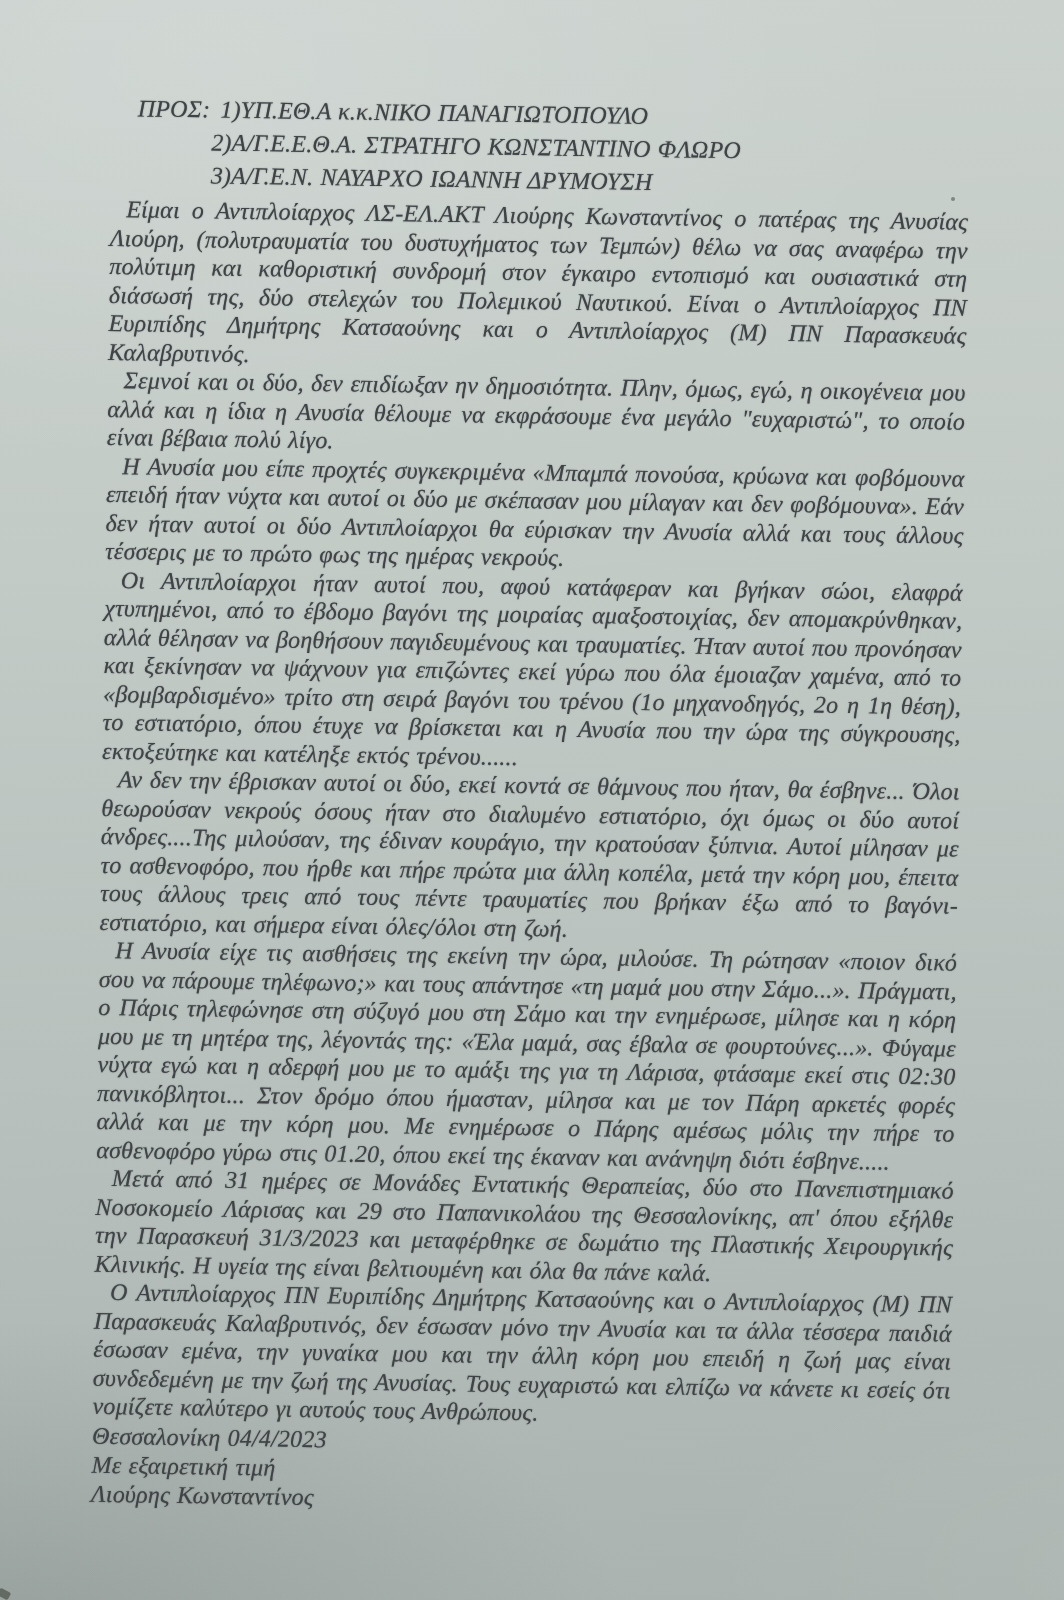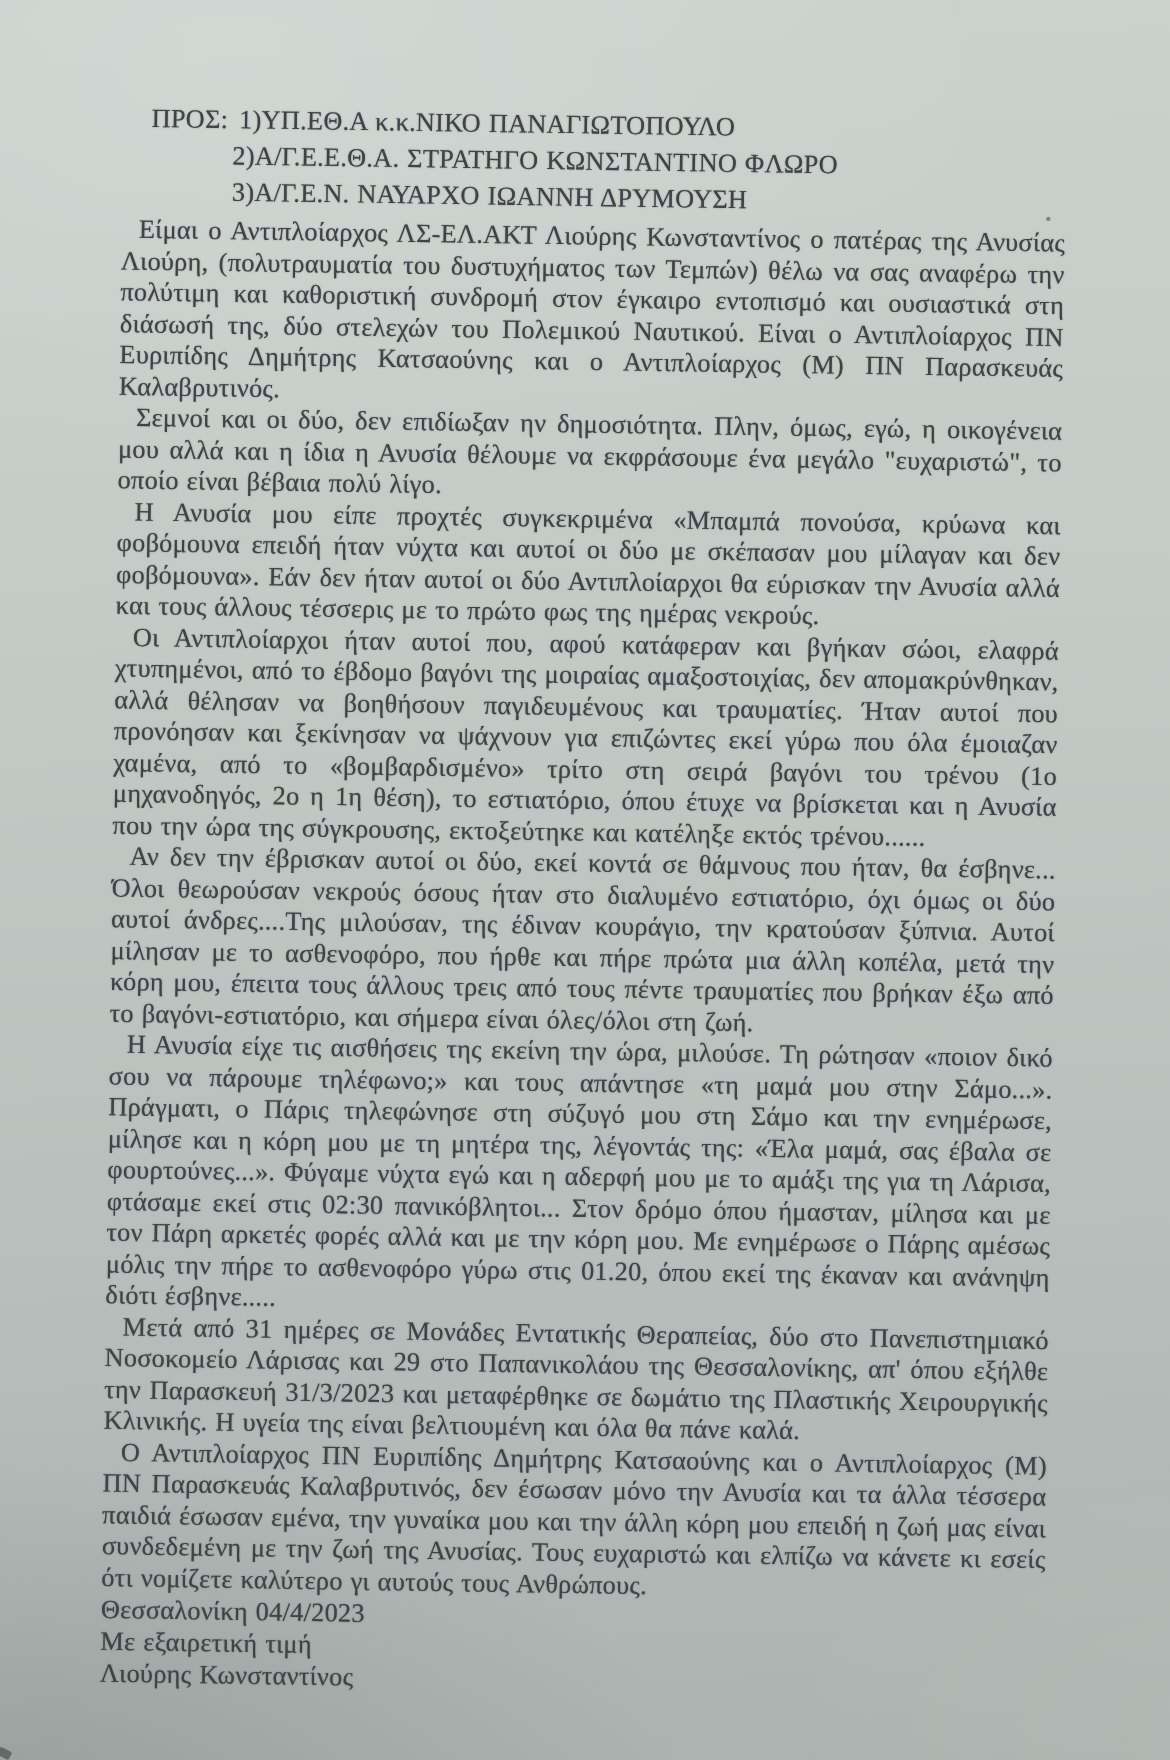--- a/index.html
+++ b/index.html
@@ -15,20 +15,21 @@
       radial-gradient(1200px 700px at 20% 4%, rgba(255,255,255,0.12), rgba(255,255,255,0) 60%),
       radial-gradient(900px 450px at 0% 102%, rgba(35,45,41,0.14), rgba(35,45,41,0) 70%),
       radial-gradient(700px 400px at 104% 98%, rgba(255,255,255,0.06), rgba(255,255,255,0) 60%),
       linear-gradient(178deg, #cbd2ce 0%, #c3cbc7 34%, #b7c0bc 68%, #aab3af 100%);
     font-family: "Liberation Serif", "DejaVu Serif", serif;
   }
   .photo {
     position: relative;
     width: 1064px;
     height: 1600px;
+    font-style: italic;
   }
   .letter {
     position: absolute;
     left: 112px;
     top: 92px;
     width: 858px;
     transform: rotate(0.85deg);
     transform-origin: 0 0;
     color: #3f4346;
     font-size: 24px;

